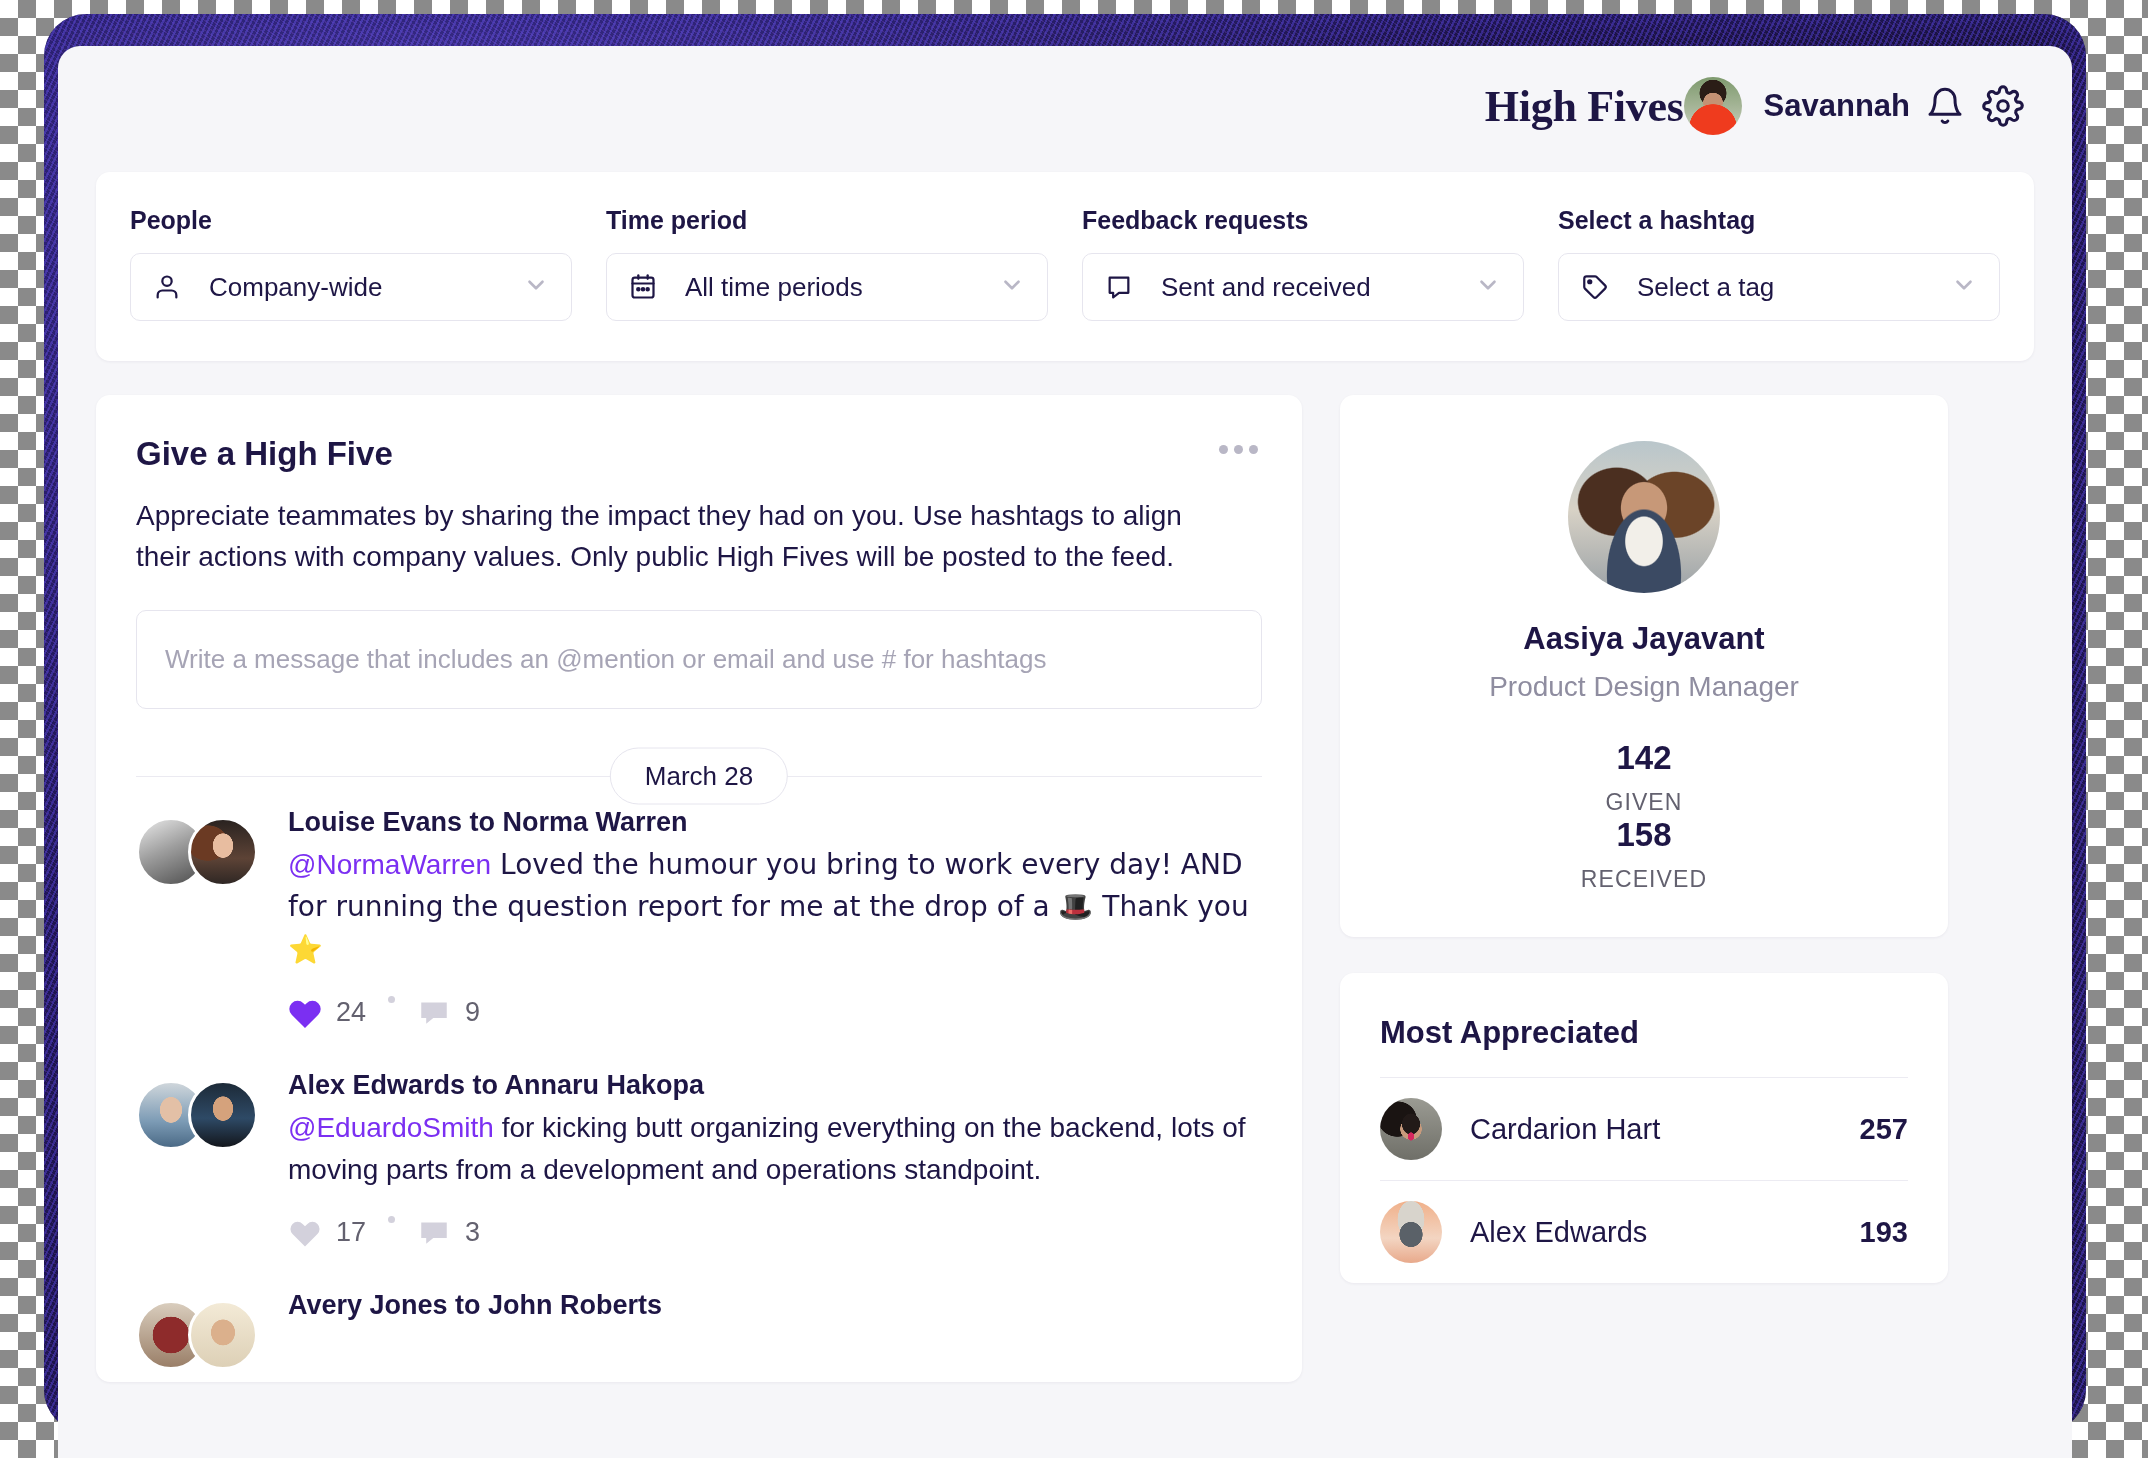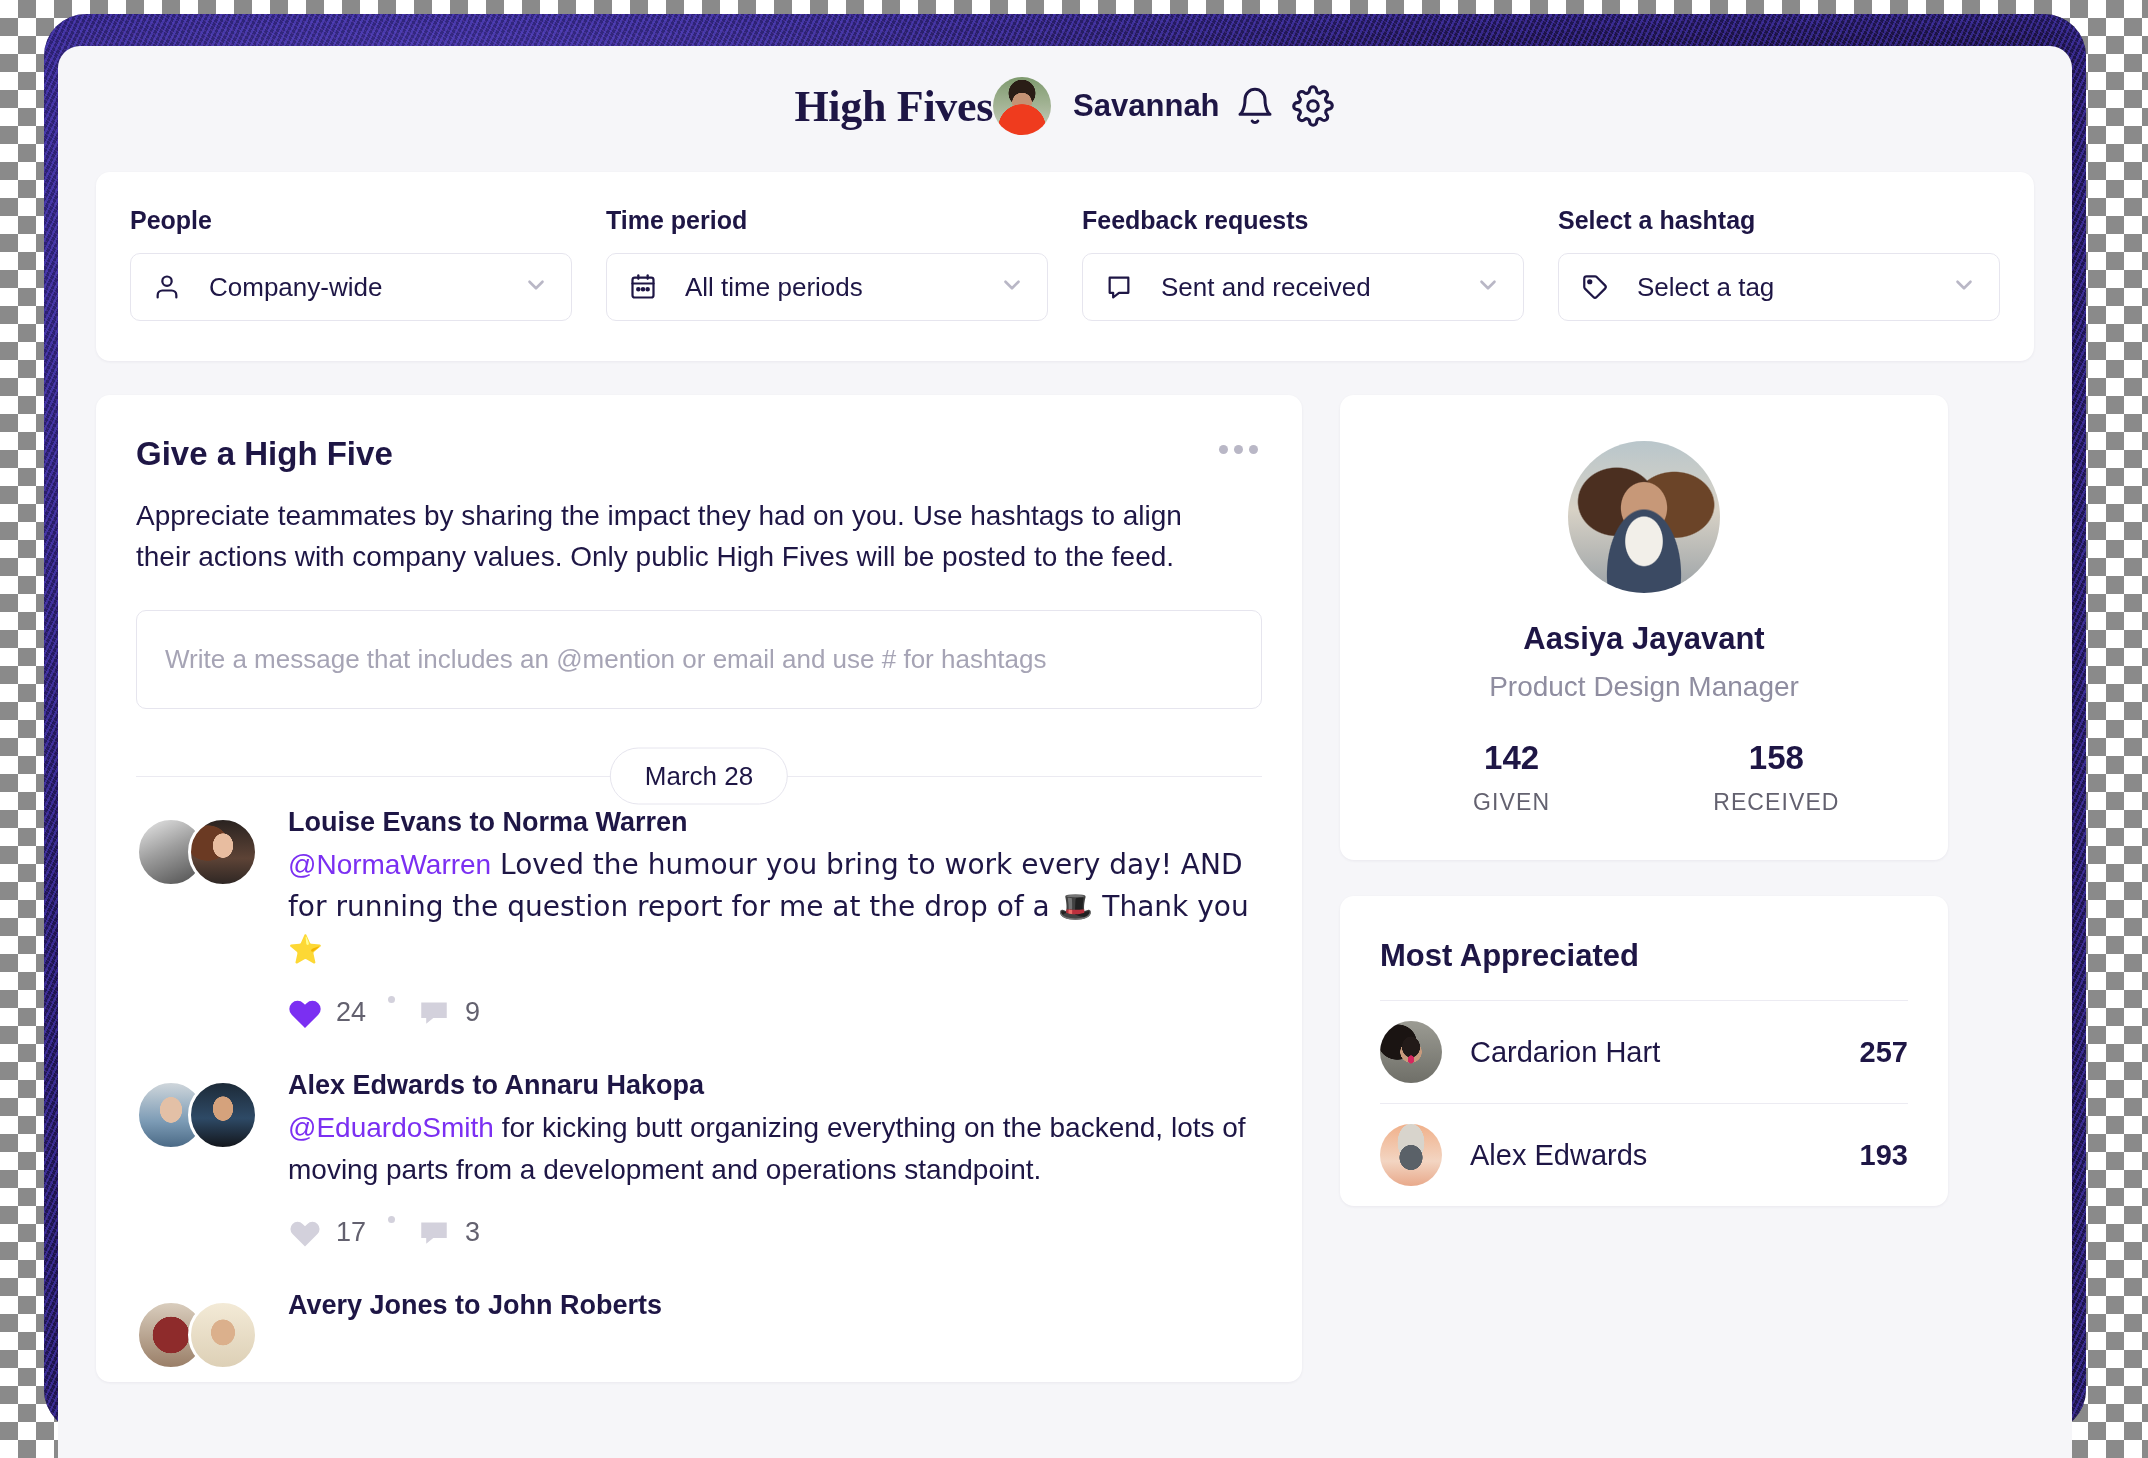--- a/index.html
+++ b/index.html
@@ -57,21 +57,21 @@
     border-radius: 22px 22px 0 0;
     overflow: hidden;
     z-index: 3;
   }
 
   
   .app-header {
     height: 120px;
     display: flex;
     align-items: center;
-    justify-content: center;
+    justify-content: flex-end;
     padding: 0 46px 0 46px;
   }
   .app-title {
     font-family: "Liberation Serif", serif;
     font-weight: bold;
     font-size: 44px;
     color: #1e1645;
     letter-spacing: -0.3px;
   }
   .header-right { display: flex; align-items: center; gap: 12px; }
@@ -202,21 +202,21 @@
       radial-gradient(ellipse at 50% 66%, #f2efe9 0 17%, rgba(242,239,233,0) 18%),
       radial-gradient(ellipse at 50% 88%, #3b4a63 0 34%, rgba(59,74,99,0) 35%),
       radial-gradient(ellipse at 50% 50%, #8a1f2d 0 5%, rgba(138,31,45,0) 6%),
       radial-gradient(ellipse at 50% 44%, #c79878 0 21%, rgba(199,152,120,0) 22%),
       radial-gradient(ellipse at 32% 40%, #4b2f20 0 26%, rgba(75,47,32,0) 27%),
       radial-gradient(ellipse at 70% 42%, #6b4428 0 26%, rgba(107,68,40,0) 27%),
       linear-gradient(180deg, #b9c6cb 0%, #d8d2c6 45%, #9aa1a6 100%);
   }
   .profile-name { font-size: 31px; font-weight: bold; color: #1e1645; margin-bottom: 14px; }
   .profile-role { font-size: 28px; color: #8f8da0; margin-bottom: 36px; }
-  .stats { display: flex; align-items: flex-start; }
+  .stats { display: flex; align-items: center; flex-direction: column; }
   .stat { flex: 1; }
   .stat .num { font-size: 33px; font-weight: bold; color: #1e1645; margin-bottom: 12px; }
   .stat .lbl { font-size: 23px; color: #63616f; letter-spacing: 1.1px; }
   .stat-div { width: 1.5px; background: #e6e5ee; }
 
   .appreciated-card { padding: 42px 40px 0 40px; }
   .appr-title { font-size: 31px; font-weight: bold; color: #1e1645; margin-bottom: 26px; }
   .appr-row {
     display: flex; align-items: center; gap: 28px;
     padding: 20px 0;

